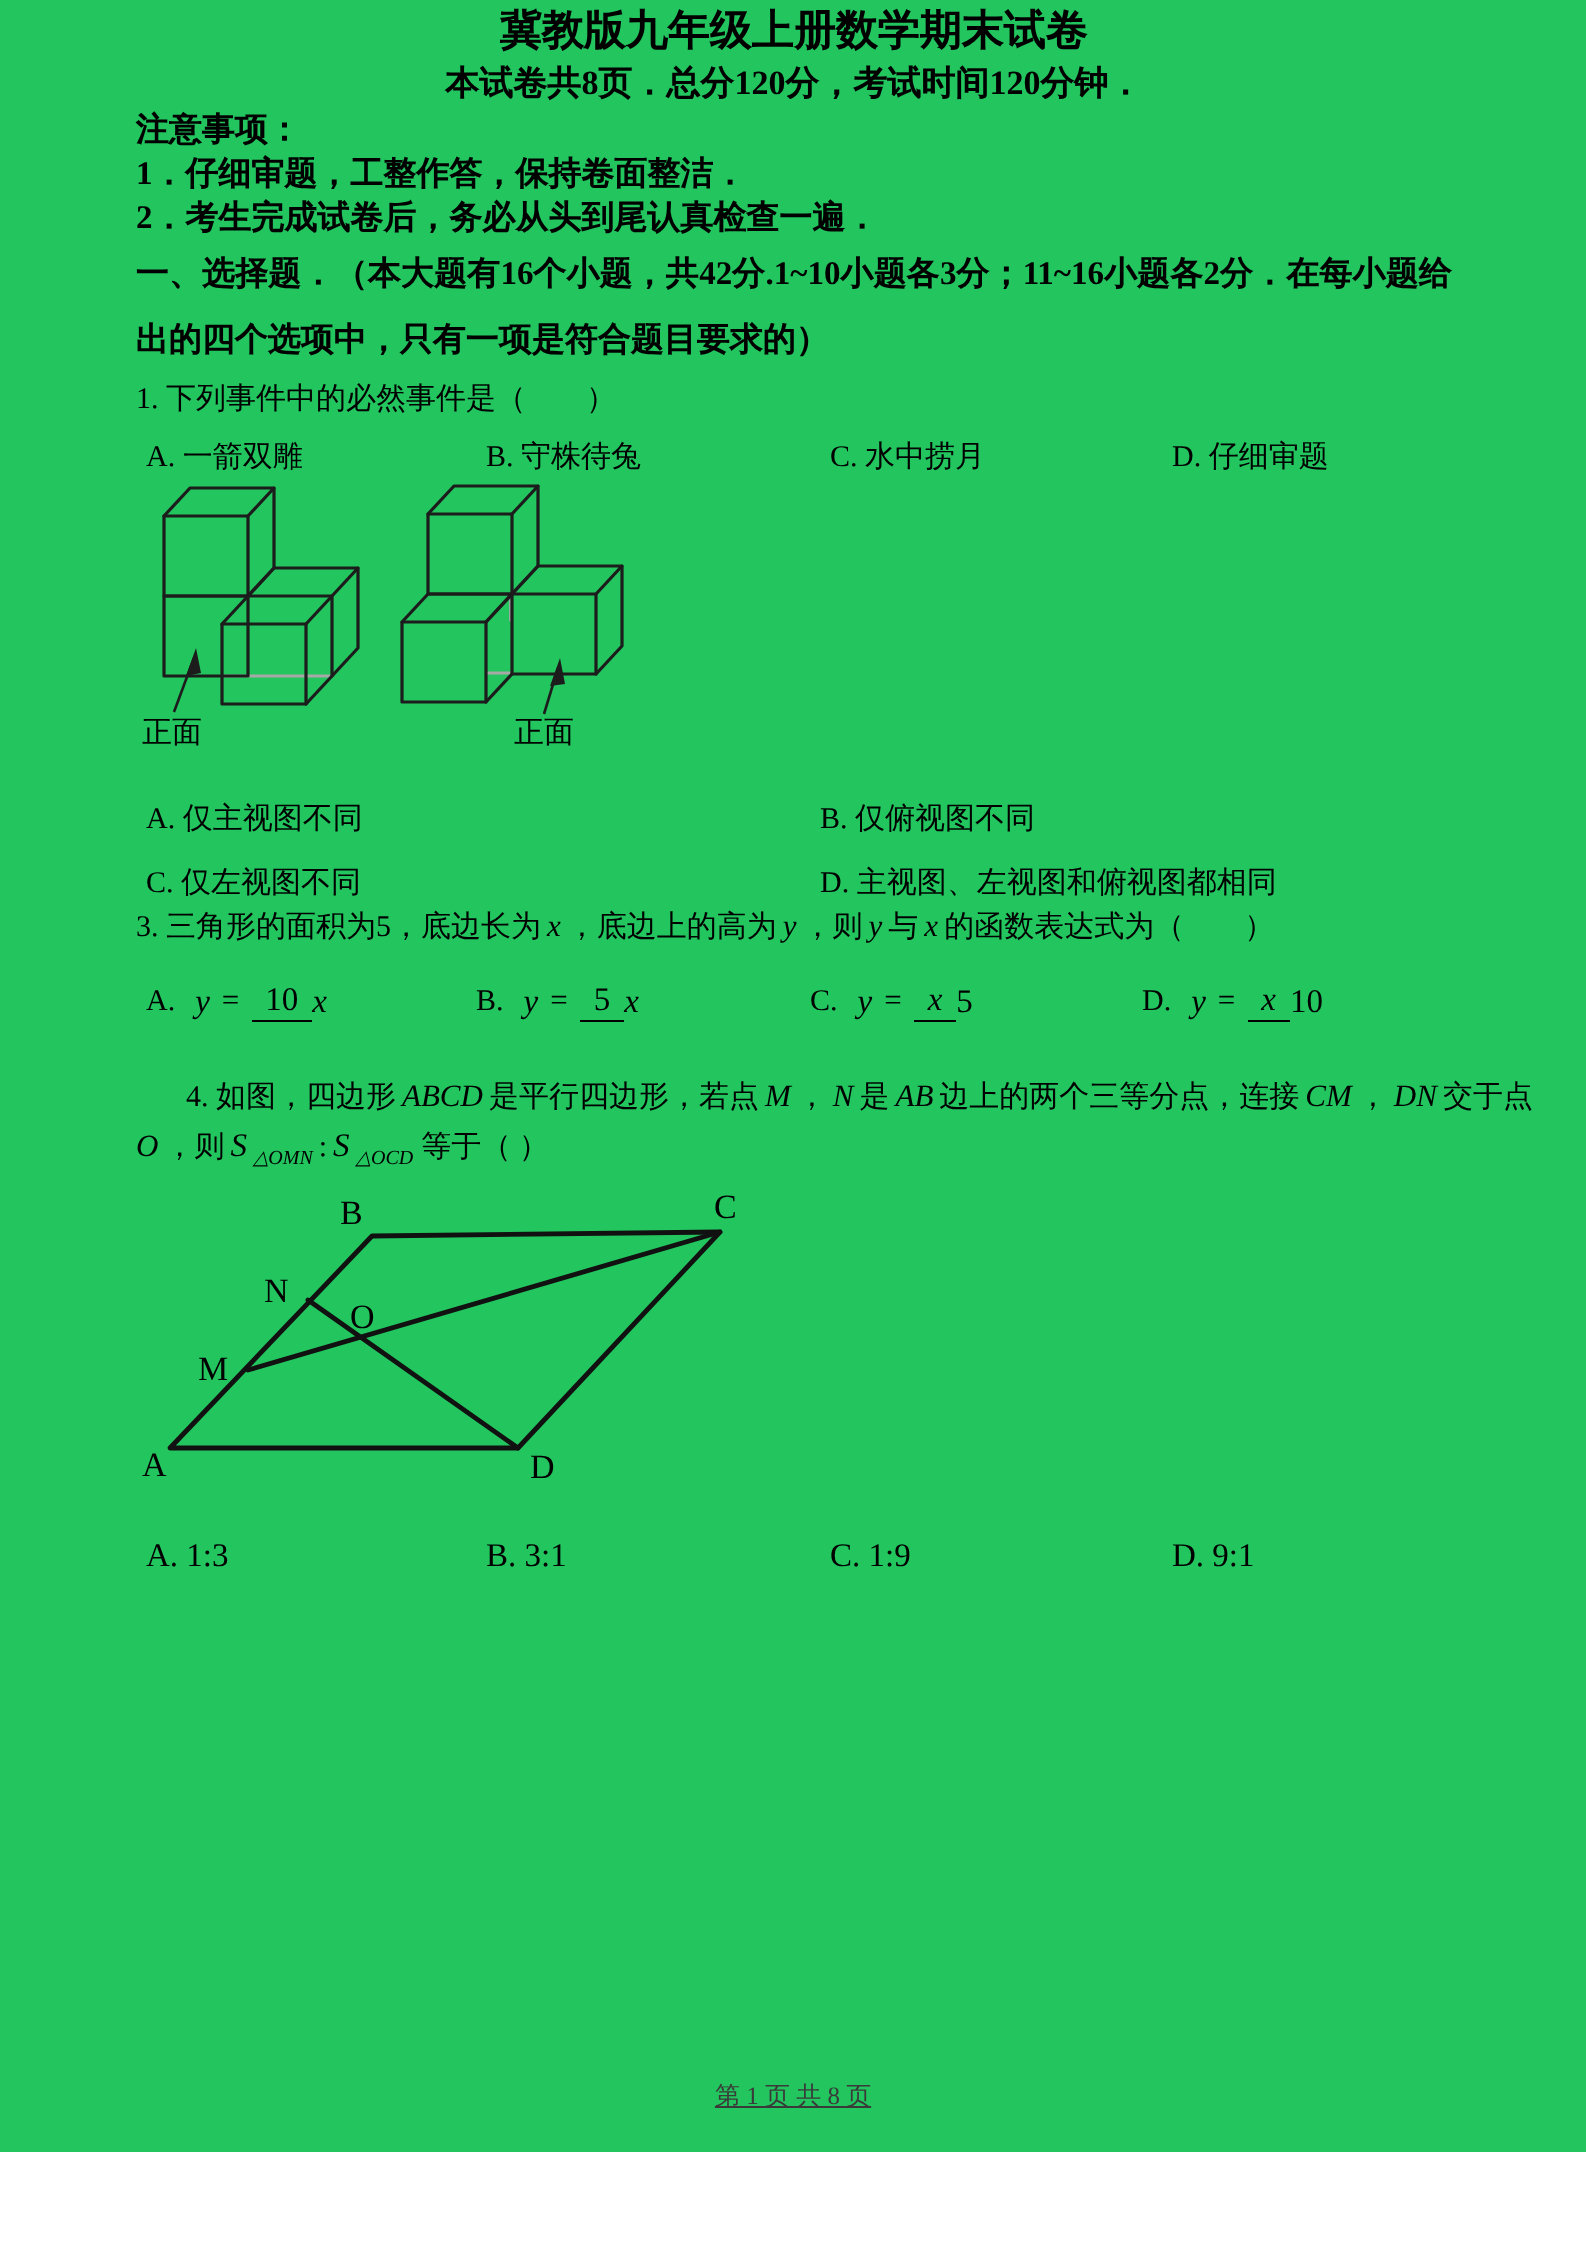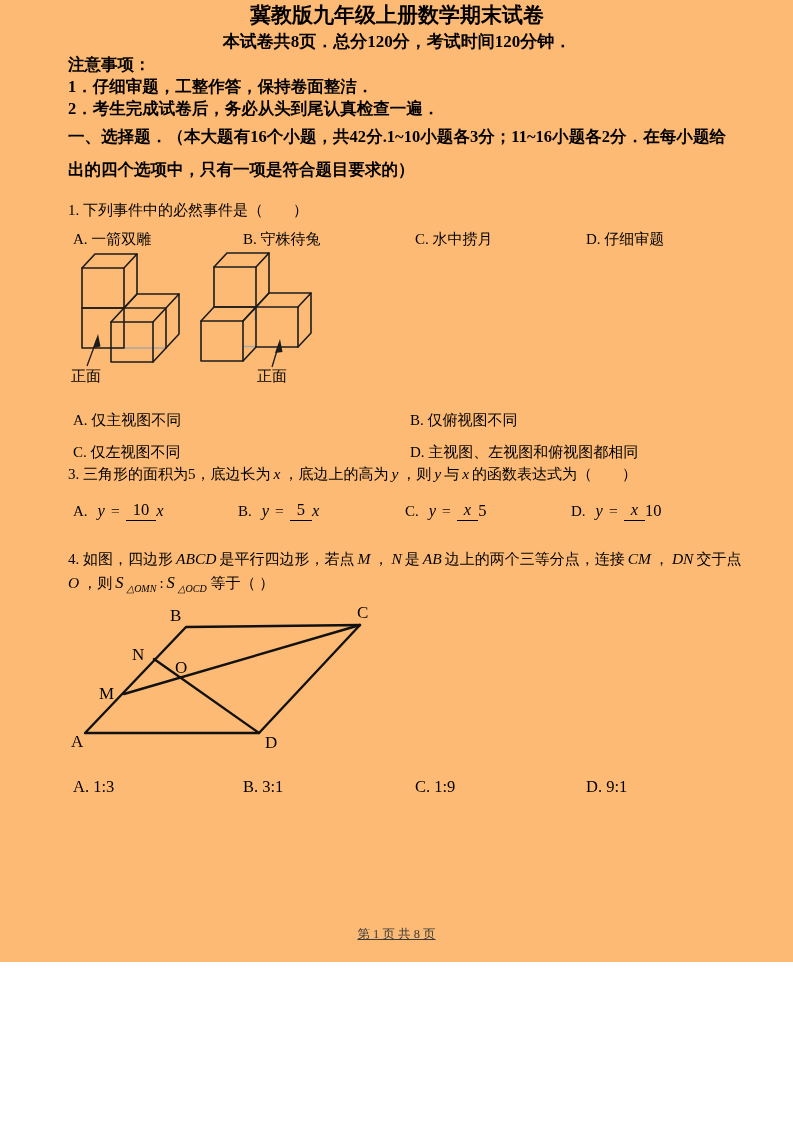--- a/index.html
+++ b/index.html
@@ -1,20 +1,20 @@
 <!DOCTYPE html>
 <html><head>
 <meta charset="utf-8">
 <style>
   html, body { margin: 0; padding: 0; background: #ffffff; }
   .page {
     position: relative;
     width: 793px;
-    height: 962px;
-    background: #fdba74;
+    height: 1076px;
+    background: #22c55e;
     color: #000000;
     font-family: "Liberation Serif", "DejaVu Serif", serif;
     box-sizing: border-box;
     padding: 0 67px 0 68px;
     overflow: hidden;
   }
   .page p, .page h1, .page div { margin: 0; }
 
   .title {
     margin-top: 60px;
@@ -143,21 +143,21 @@
   <h1 class="title">冀教版九年级上册数学期末试卷</h1>
 
   <p class="subtitle">本试卷共8页．总分120分，考试时间120分钟．</p>
 
   <p class="notice-h">注意事项：</p>
   <p class="notice">1．仔细审题，工整作答，保持卷面整洁．</p>
   <p class="notice">2．考生完成试卷后，务必从头到尾认真检查一遍．</p>
 
   <p class="section-h">一、选择题．（本大题有16个小题，共42分.1~10小题各3分；11~16小题各2分．在每小题给出的四个选项中，只有一项是符合题目要求的）</p>
 
-  <p class="q" style="margin-top:14px;">1. 下列事件中的必然事件是（　　）</p>
+  <p class="q" style="margin-top:4px;">1. 下列事件中的必然事件是（　　）</p>
   <div class="optrow four q1">
     <span class="opt">A. 一箭双雕</span>
     <span class="opt">B. 守株待兔</span>
     <span class="opt">C. 水中捞月</span>
     <span class="opt">D. 仔细审题</span>
   </div>
 
 
   <div class="figures">
 
@@ -240,21 +240,21 @@
       <span class="opt-label">D.</span>
       <span class="m it">y</span>
       <span class="eq">=</span>
       <span class="frac">
           <span class="ft it">x</span>
           <span class="fb">10</span>
         </span>
     </span>
   </div>
 
-  <p class="q4line" style="margin-top:10px;">
+  <p class="q4line" style="margin-top:10px;margin-left:25px;">
     <span>4. 如图，四边形</span><span class="mvar">ABCD</span><span>是平行四边形，若点</span><span class="mvar">M</span><span>，</span><span class="mvar">N</span><span>是</span><span class="mvar">AB</span><span>边上的两个三等分点，连接</span><span class="mvar">CM</span><span>，</span><span class="mvar">DN</span><span>交于点</span>
   </p>
   <p class="q4line">
     <span class="mvar" style="margin-left:0;">O</span><span>，则</span><span class="sletter mvar">S</span><sub>△OMN</sub><span class="colon">:</span><span class="sletter mvar" style="margin-left:0;">S</span><sub>△OCD</sub><span style="margin-left:4px;">等于（ ）</span>
   </p>
 
   <div class="para-wrap">
     <svg width="320" height="162" viewBox="0 0 320 162">
       <path class="paraline" d="M17,132 L118,26 L292,24 L191,132 Z"></path>
       <path class="paraline" d="M292,24 L56,93"></path>

